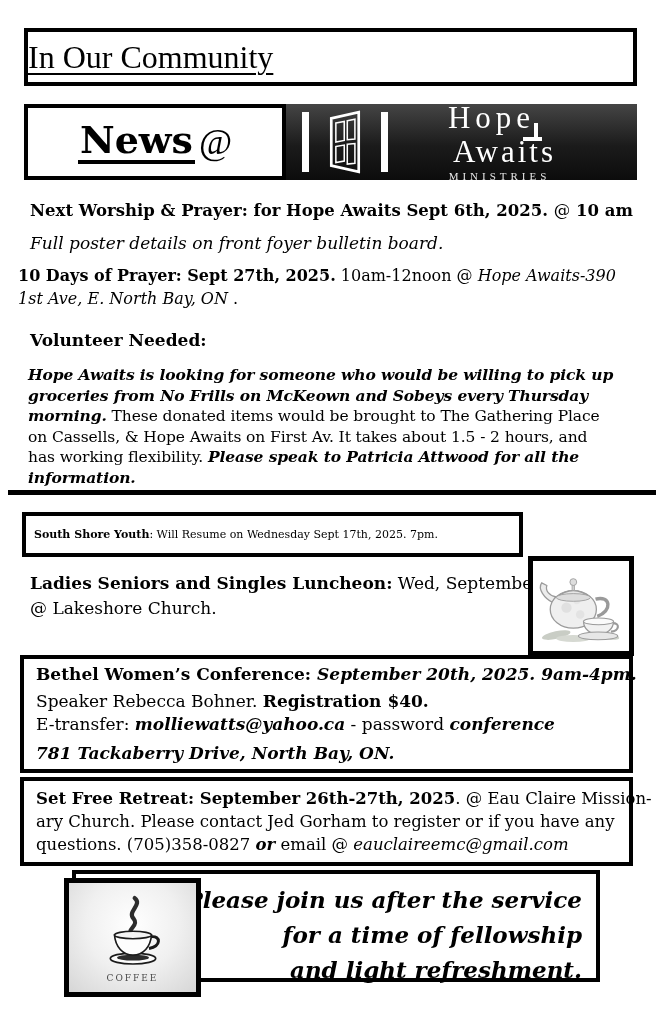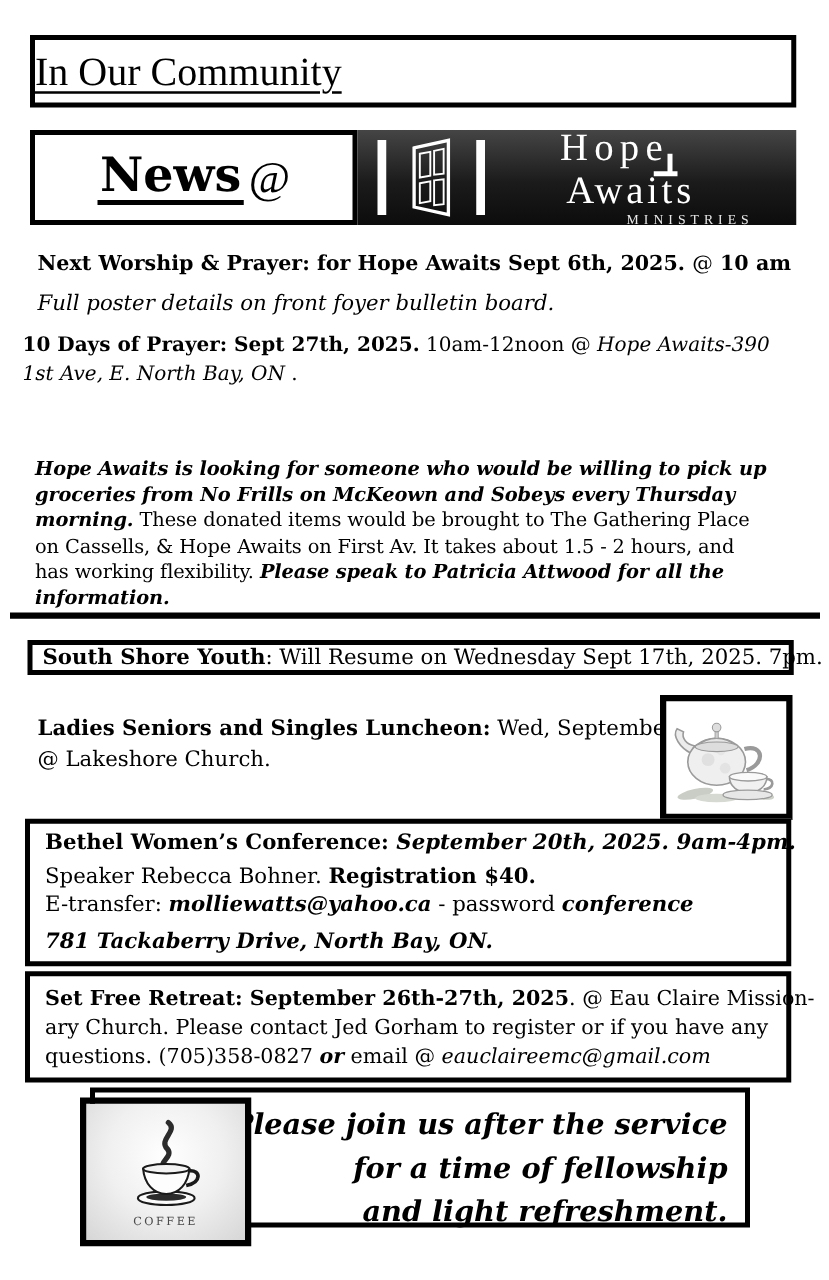--- a/index.html
+++ b/index.html
@@ -30,34 +30,34 @@
   .logo-panel{flex:1;background:linear-gradient(180deg,#454545 0%,#1b1b1b 55%,#0c0c0c 100%);
     display:flex;align-items:center;gap:8px;padding:6px 24px 6px 16px;}
   .white-bar{width:7px;height:60px;background:#fff;flex:none;}
   .door-wrap{width:56px;height:64px;flex:none;display:flex;align-items:center;justify-content:center;}
   .logo-text{flex:1;color:#fff;font-family:"Liberation Serif",serif;text-align:center;line-height:1;}
   .logo-hope{font-size:31px;letter-spacing:5px;margin-right:26px;}
   .logo-awaits{font-size:31px;letter-spacing:3px;margin-top:3px;}
   .cross-t{position:relative;display:inline-block;}
   .cross-t::before{content:"";position:absolute;left:calc(50% - 1px);top:-13px;width:4px;height:15px;background:#fff;}
   .cross-t::after{content:"";position:absolute;left:-6px;top:1px;width:19px;height:4px;background:#fff;}
-  .logo-ministries{font-size:11px;letter-spacing:4px;color:#e8e8e8;text-align:right;padding-right:10px;margin-top:4px;}
+  .logo-ministries{font-size:11px;letter-spacing:4px;color:#e8e8e8;padding-right:10px;margin-top:4px;}
 
   
   .worship-line{left:30px;top:201px;font-size:16.5px;}
   .poster-line{left:30px;top:233px;font-size:17px;}
   .tendays{left:18px;top:264px;font-size:16px;line-height:23px;}
   .volunteer-heading{left:30px;top:330px;font-size:17px;}
   .volunteer-para{left:28px;top:365px;font-size:15.5px;line-height:20.6px;letter-spacing:-0.1px;}
 
   .divider{left:8px;top:490px;width:648px;height:5px;background:#000;}
 
   
-  .south-box{left:22px;top:512px;width:613px;border:4px solid #000;background:#fff;
-    padding:0 8px;font-size:17px;}
+  .south-box{left:22px;top:512px;width:501px;border:4px solid #000;background:#fff;
+    padding:12px 8px;font-size:11px;}
   .ladies-text{left:30px;top:571px;font-size:17px;line-height:25px;}
   .teapot-box{left:528px;top:556px;width:106px;height:100px;border:5px solid #000;background:#fff;
     display:flex;align-items:center;justify-content:center;}
   .bethel-box{left:20px;top:655px;width:613px;border:4px solid #000;background:#fff;padding:5px 12px;}
   .bethel-title{font-size:17px;line-height:21px;margin:0 0 5px 0;}
   .bethel-body{font-size:17px;line-height:23px;margin:0;}
   .bethel-address{font-size:17px;line-height:21px;margin:7px 0 0 0;}
   .setfree-box{left:20px;top:777px;width:613px;border:4px solid #000;background:#fff;
     padding:6px 12px;font-size:16.5px;line-height:23px;}
 
@@ -103,20 +103,21 @@
         <div class="logo-hope">Hope</div>
         <div class="logo-awaits"><span>Awai</span><span class="cross-t">t</span><span>s</span></div>
         <div class="logo-ministries">MINISTRIES</div>
       </div>
     </div>
   </div>
 
   <div class="abs worship-line nowrap"><span class="b u">Next Worship &amp; Prayer:</span><span class="b"> for Hope Awaits Sept 6th, 2025. </span><span>@</span><span class="b"> 10 am</span></div>
   <div class="abs poster-line nowrap"><span class="i">Full poster details on front foyer bulletin board.</span></div>
   <div class="abs tendays nowrap"><span class="b u">10 Days of Prayer:</span><span class="b"> Sept 27th, 2025.</span><span> 10am-12noon @ </span><span class="i">Hope Awaits-390</span><br><span class="i">1st Ave, E. North Bay, ON</span><span> .</span></div>
+  <div class="abs volunteer-heading nowrap"><span class="b u">Volunteer Needed:</span></div>
   <div class="abs volunteer-para nowrap"><span class="b i">Hope Awaits is looking for someone who would be willing to pick up</span><br><span class="b i">groceries from No Frills on McKeown and Sobeys every Thursday</span><br><span class="b i">morning.</span><span> These donated items would be brought to The Gathering Place</span><br><span>on Cassells, &amp; Hope Awaits on First Av.  It takes about 1.5 - 2 hours, and</span><br><span>has working flexibility. </span><span class="b i">Please speak to Patricia Attwood for all the</span><br><span class="b i">information.</span></div>
 
   <div class="abs divider"></div>
 
   <div class="abs south-box nowrap"><span class="b u">South Shore Youth</span><span>: Will Resume on Wednesday Sept 17th, 2025. 7pm.</span></div>
 
   <div class="abs ladies-text nowrap"><span class="b u">Ladies Seniors and Singles Luncheon:</span><span> Wed, September 24th,</span><br><span>@ Lakeshore Church.</span></div>
   <div class="abs teapot-box">
     <svg width="94" height="88" viewBox="0 0 110 100">
       <ellipse cx="26" cy="84" rx="17" ry="4.5" fill="#c9cdc5" transform="rotate(-12 26 84)"></ellipse>

